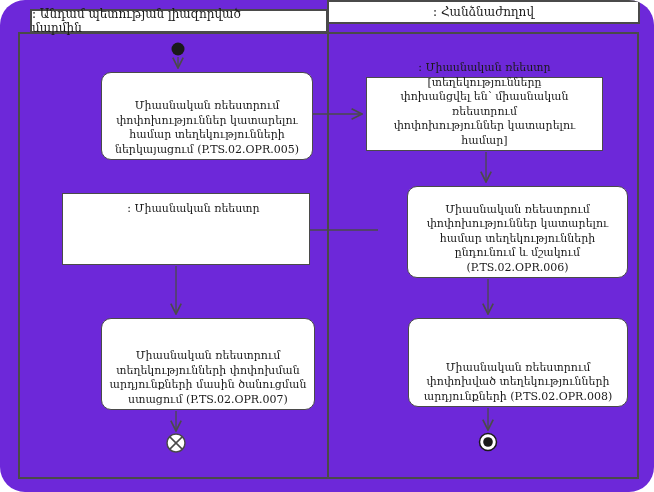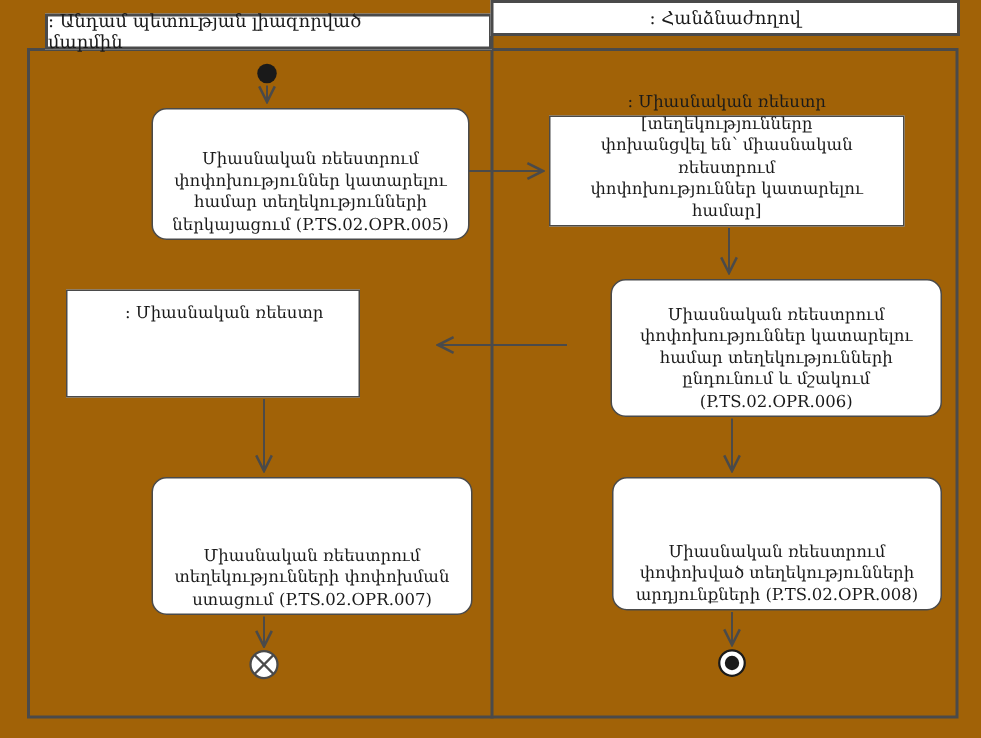--- a/index.html
+++ b/index.html
@@ -1,18 +1,18 @@
 <!DOCTYPE html>
 <html><head>
 <meta charset="utf-8">
 <style>
   html,body{margin:0;padding:0;background:#ffffff;}
   .canvas{
-    position:relative;width:654px;height:492px;background:#a16207;
-    font-family:"DejaVu Serif","DejaVu Sans",serif;color:#1a1a1a;overflow:hidden;
+    position:relative;width:654px;height:492px;background:#6d28d9;
+    font-family:"DejaVu Serif","DejaVu Sans",serif;color:#1a1a1a;overflow:hidden;border-radius:25px;
   }
   .lane-header{
     position:absolute;border:2px solid #4a4a4a;background:#ffffff;
     display:flex;align-items:center;justify-content:center;
     font-size:12px;box-sizing:border-box;z-index:3;
   }
   .frame{
     position:absolute;left:18px;top:32px;width:621px;height:447px;
     border:2px solid #4a4a4a;box-sizing:border-box;z-index:1;
   }
@@ -91,27 +91,28 @@
     </div>
 
   <div class="node rounded" style="left:379px;top:186px;width:221px;height:92px;">
       <div>Միասնական ռեեստրում</div>
       <div>փոփոխություններ կատարելու</div>
       <div>համար տեղեկությունների</div>
       <div>ընդունում և մշակում</div>
       <div>(P.TS.02.OPR.006)</div>
     </div>
 
-  <div class="node top-align" style="left:44px;top:193px;width:196px;height:72px;padding-left:17px;">
+  <div class="node top-align" style="left:62px;top:193px;width:248px;height:72px;padding-left:17px;">
       <div>: Միասնական ռեեստր</div>
     </div>
 
   <div class="node rounded" style="left:73px;top:318px;width:214px;height:92px;">
       <div>Միասնական ռեեստրում</div>
       <div>տեղեկությունների փոփոխման</div>
+      <div>արդյունքների մասին ծանուցման</div>
       <div>ստացում (P.TS.02.OPR.007)</div>
     </div>
 
   <div class="node rounded" style="left:380px;top:318px;width:220px;height:89px;">
       <div>Միասնական ռեեստրում</div>
       <div>փոփոխված տեղեկությունների</div>
       <div>արդյունքների (P.TS.02.OPR.008)</div>
     </div>
 
 </div>

